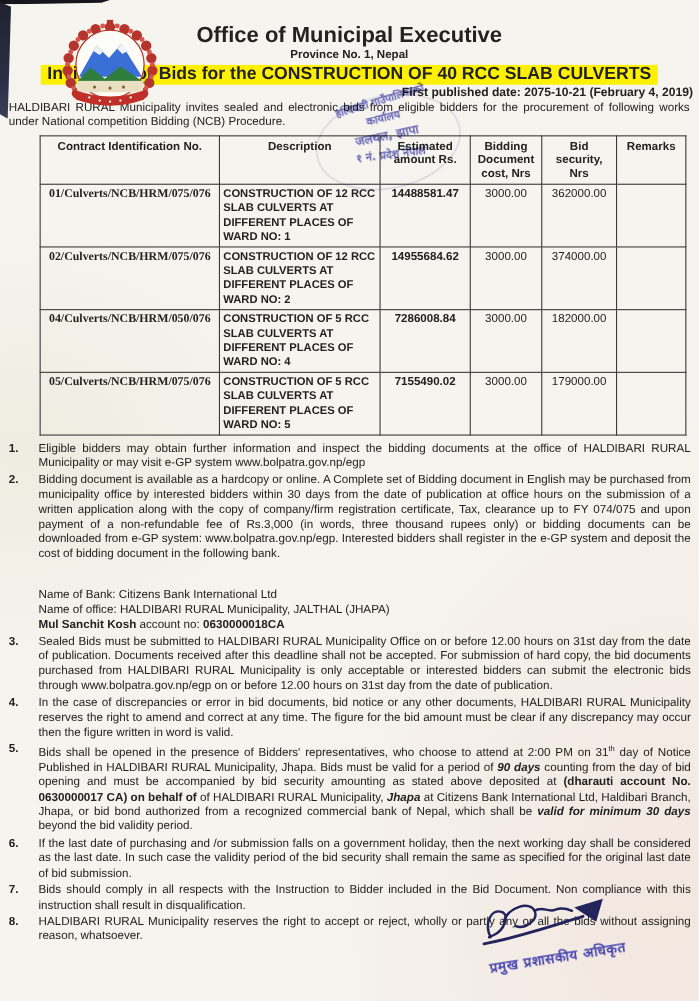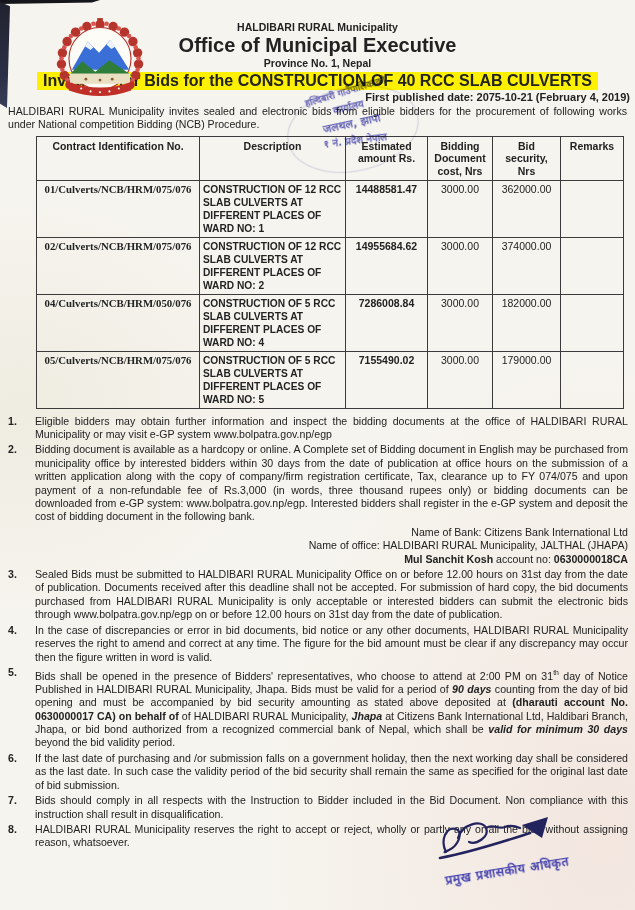--- a/index.html
+++ b/index.html
@@ -59,21 +59,21 @@
   td.desc{font-weight:bold;line-height:13px;font-size:10.2px;padding-left:5px;}
   td.amount{font-weight:bold;text-align:center;}
   td.cost{text-align:center;}
   td.security{text-align:center;}
 
   
   .conditions{margin:6px 7px 0 8px;font-size:10.6px;line-height:13.4px;}
   .cond{display:flex;margin-bottom:2px;}
   .cond .num{width:27px;flex:none;font-weight:bold;}
   .cond .txt{flex:1;text-align:justify;}
-  .cond.nj .txt{text-align:right;}
+  .cond.nj .txt{text-align:left;margin-top:22px;}
   .b{font-weight:bold;}
   .i{font-style:italic;}
   sup{font-size:.65em;}
 
   
   .sig-wrap{position:absolute;left:414px;top:816px;width:200px;height:84px;}
   .sig-svg{position:absolute;left:16px;top:0;}
   .sig-title{
     position:absolute;left:0;top:46px;width:186px;
     transform:rotate(-9deg);
@@ -140,21 +140,20 @@
     <path d="M14,68 Q50,82 86,68 L83,78 Q50,90 17,78 Z" fill="#c03028"></path>
     <circle cx="50" cy="80" r="1.1" fill="#fff"></circle>
       <circle cx="40" cy="79" r="1.1" fill="#fff"></circle>
       <circle cx="60" cy="79" r="1.1" fill="#fff"></circle>
       <circle cx="30" cy="76" r="1.1" fill="#fff"></circle>
       <circle cx="70" cy="76" r="1.1" fill="#fff"></circle>
     <rect x="47" y="1" width="6" height="7" fill="#b5342c"></rect>
   </svg>
 
   <div class="header">
-    <div class="org-small">HALDIBARI RURAL Municipality</div>
     <div class="office">Office of Municipal Executive</div>
     <div class="province">Province No. 1, Nepal</div>
     <div><span class="ifb-title">Invitation for Bids for the CONSTRUCTION OF 40 RCC SLAB CULVERTS</span></div>
     <div class="published">First published date: 2075-10-21 (February 4, 2019)</div>
     <div class="intro">HALDIBARI RURAL Municipality invites sealed  and electronic bids from eligible bidders for the procurement of  following works under National competition Bidding (NCB) Procedure.</div>
   </div>
 
   <table class="bids">
     <colgroup>
       <col style="width:163px">

